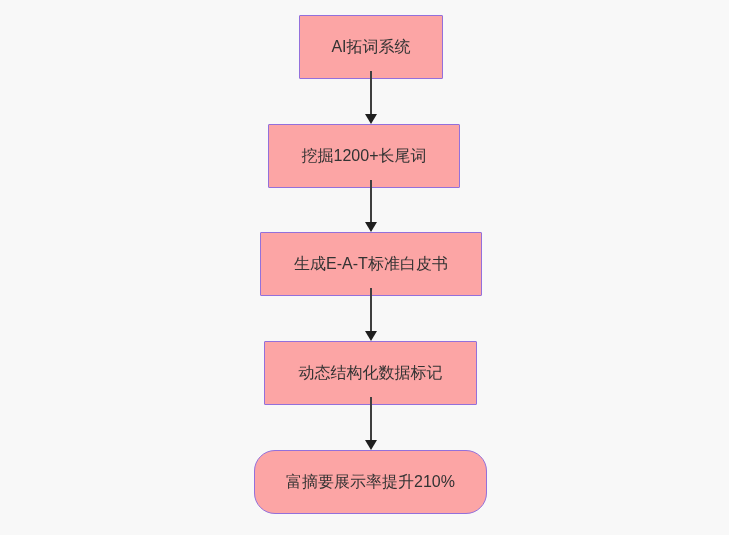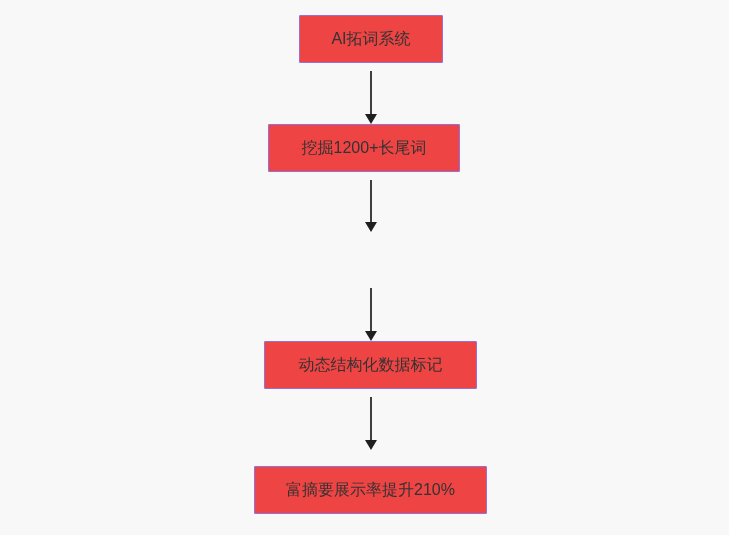--- a/index.html
+++ b/index.html
@@ -17,38 +17,38 @@
   .canvas {
     position: absolute;
     left: 0;
     top: 0;
     width: 729px;
     height: 535px;
   }
   .flow-node {
     position: absolute;
     box-sizing: border-box;
-    height: 48px;
-    background: #ef4444;
+    height: 64px;
+    background: #fca5a5;
     border: 1px solid #9370DB;
     border-radius: 1px;
     display: flex;
     align-items: center;
     justify-content: center;
     color: #333333;
     font-size: 16px;
     line-height: 1.2;
     white-space: nowrap;
   }
   
   .node-0 { left: 299px; top: 15px;  width: 144px; }
   .node-1 { left: 268px; top: 124px; width: 192px; }
   .node-2 { left: 260px; top: 232px; width: 222px; }
   .node-3 { left: 264px; top: 341px; width: 213px; text-align: center; }
-  .node-4 { left: 254px; top: 466px; width: 233px; }
+  .node-4 { left: 254px; top: 450px; width: 233px; border-radius: 21px; }
 
   .flow-arrow {
     position: absolute;
     left: 364px;
     width: 14px;
   }
   .arrow-0 { top: 71px;  height: 53px; }
   .arrow-1 { top: 180px; height: 52px; }
   .arrow-2 { top: 288px; height: 53px; }
   .arrow-3 { top: 397px; height: 53px; }
@@ -90,20 +90,23 @@
 
   <div class="flow-node node-1">
     <span>挖掘1200+长尾词</span>
   </div>
 
   <div class="flow-arrow arrow-1">
     <div class="arrow-line"></div>
     <div class="arrow-head"></div>
   </div>
 
+  <div class="flow-node node-2">
+    <span>生成E-A-T标准白皮书</span>
+  </div>
 
   <div class="flow-arrow arrow-2">
     <div class="arrow-line"></div>
     <div class="arrow-head"></div>
   </div>
 
   <div class="flow-node node-3">
     <span>动态结构化数据标记</span>
   </div>
 

